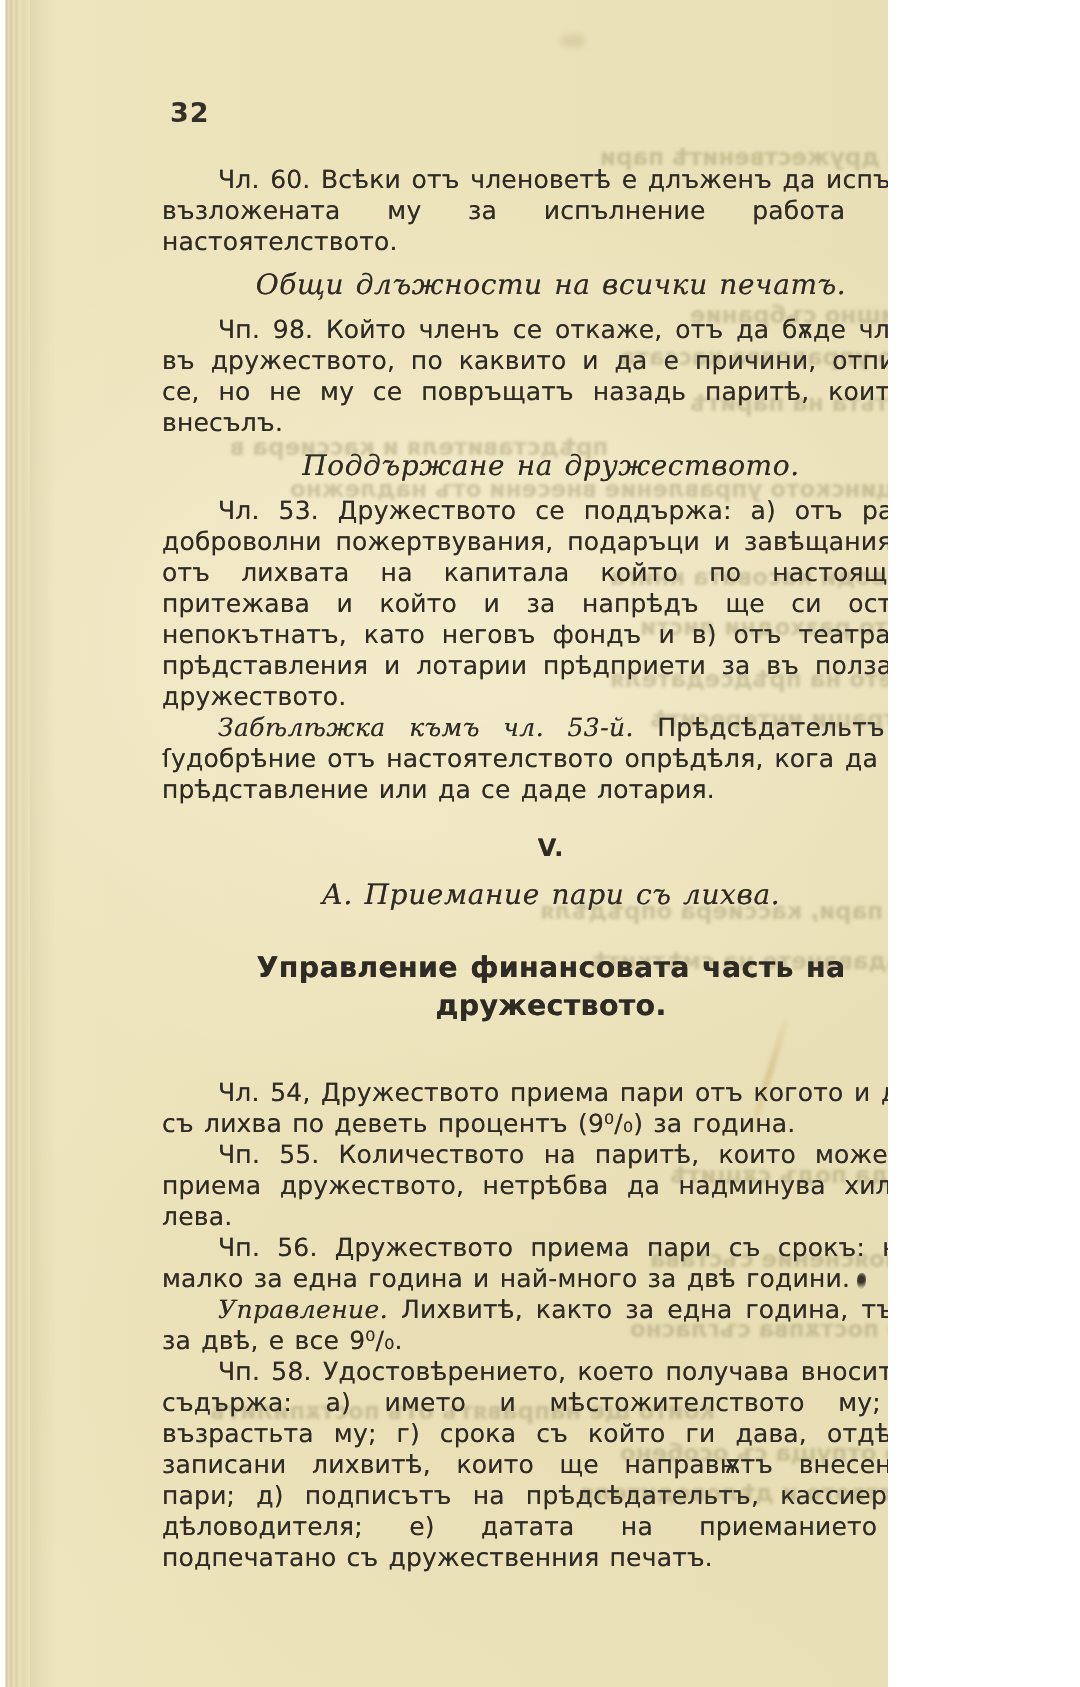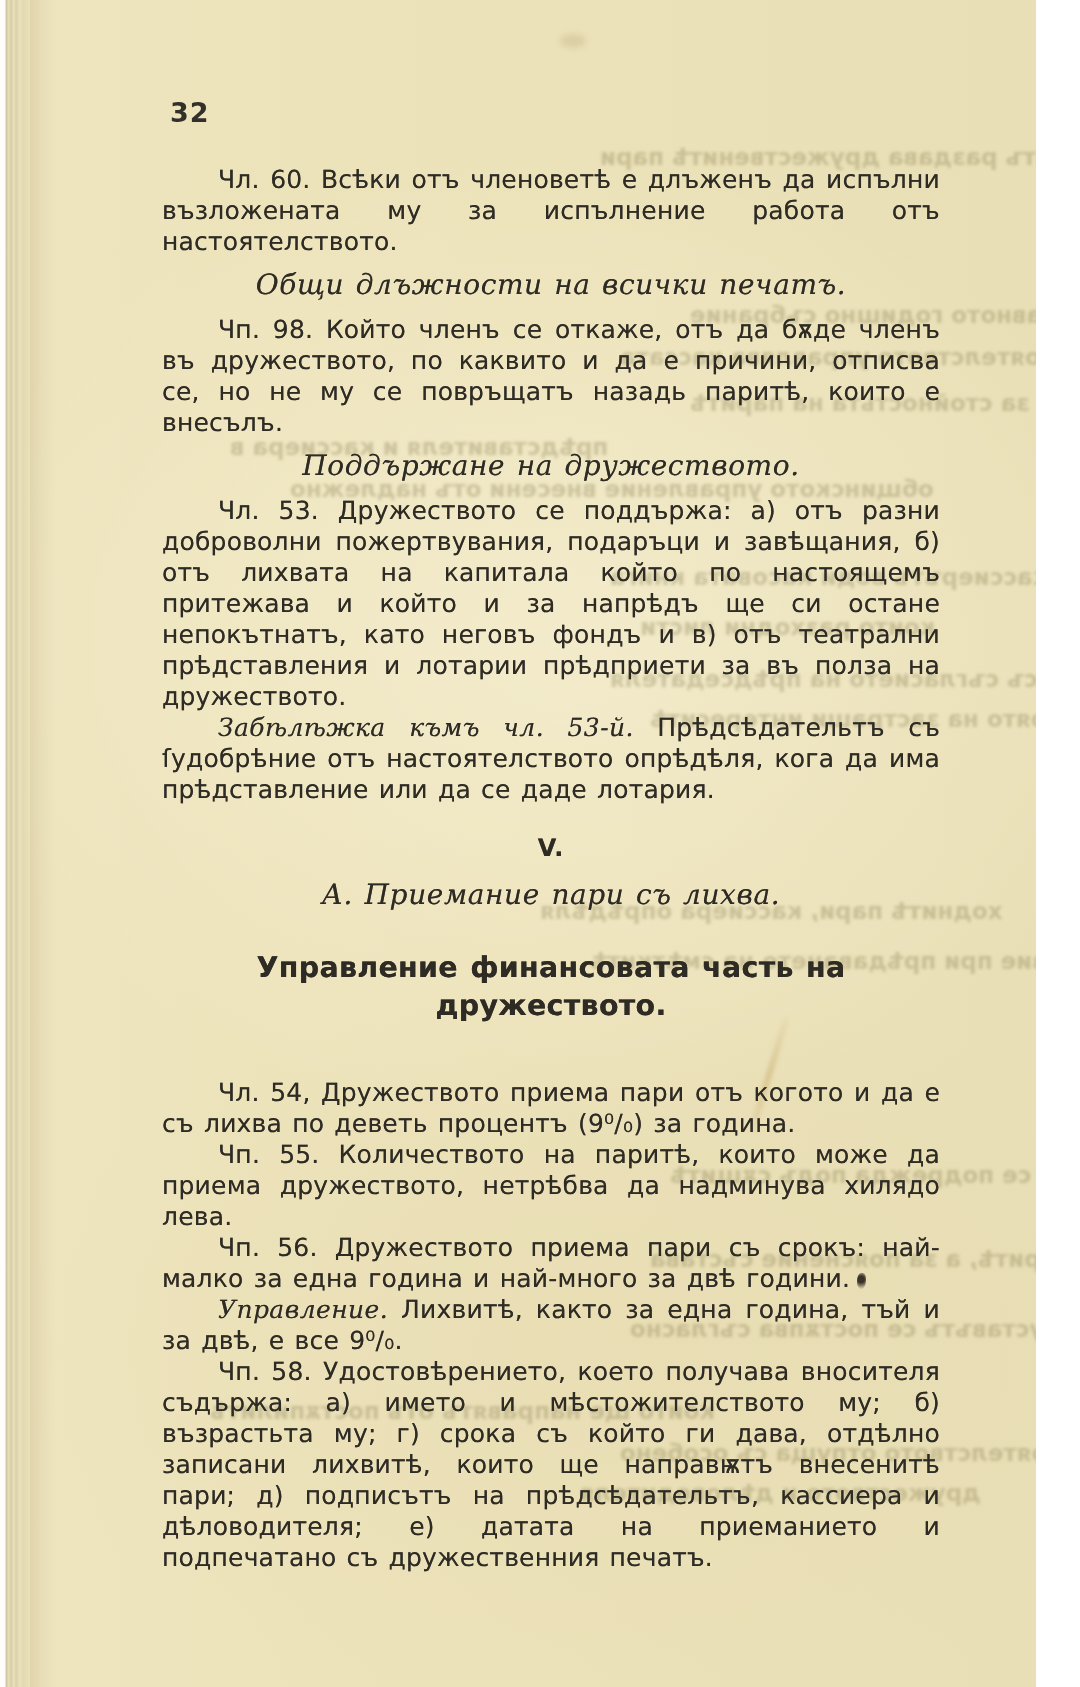--- a/index.html
+++ b/index.html
@@ -1,18 +1,18 @@
 <!DOCTYPE html>
 <html><head>
 <meta charset="utf-8">
 <style>
   html,body{margin:0;padding:0;}
   .page{
     position:relative;
-    width:1036px;height:1687px;
+    width:888px;height:1687px;
     overflow:hidden;
     background:
       radial-gradient(ellipse 900px 700px at 54% 38%, rgba(255,252,235,0.35), rgba(255,255,255,0) 70%),
       radial-gradient(ellipse 800px 500px at 60% 80%, rgba(226,213,170,0.35), rgba(255,255,255,0) 75%),
       linear-gradient(90deg,#e5dab0 0,#eee4bd 4%,#ece2b9 55%,#e9dfb6 100%);
     font-family:"DejaVu Sans",sans-serif;
     color:#2e2b25;
   }
   
   .edge-strip{

